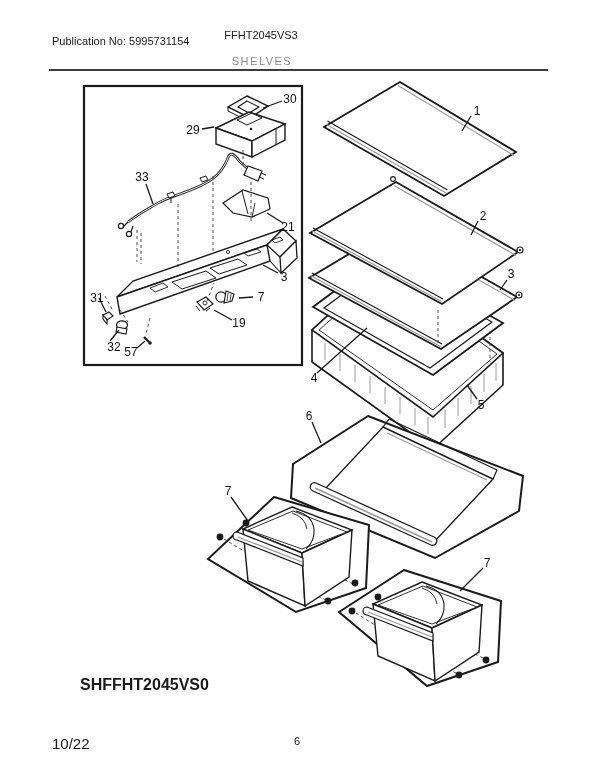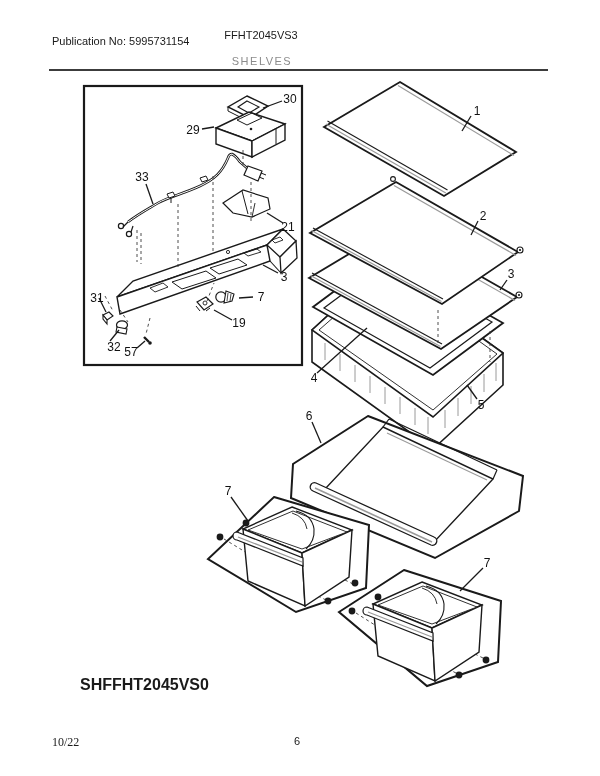--- a/index.html
+++ b/index.html
@@ -14,21 +14,21 @@
   .hdr-section{left:262px;top:55px;transform:translateX(-50%);font-size:11px;
     color:#8b8b8b;letter-spacing:1.5px;}
   .hdr-rule{left:49px;top:69px;width:499px;height:2px;background:#3c3c3c;}
   .diagram-svg{left:0;top:0;width:600px;height:776px;}
   .plabel{
     position:absolute;transform:translate(-50%,-50%);
     font-size:12px;font-weight:normal;color:#111;line-height:1;
     letter-spacing:0px;white-space:nowrap;
   }
   .code-text{left:80px;top:676px;font-size:16px;font-weight:bold;}
-  .ftr-date{left:52px;top:735px;font-size:12px;font-family:Liberation Serif, serif;}
+  .ftr-date{left:52px;top:735px;font-size:15px;}
   .ftr-page{left:297px;top:735px;transform:translateX(-50%);font-size:11px;}
 </style>
 </head>
 <body>
 
 <div class="page">
 
   <div class="abs hdr-pub">Publication No: 5995731154</div>
   <div class="abs hdr-model">FFHT2045VS3</div>
   <div class="abs hdr-section">SHELVES</div>

